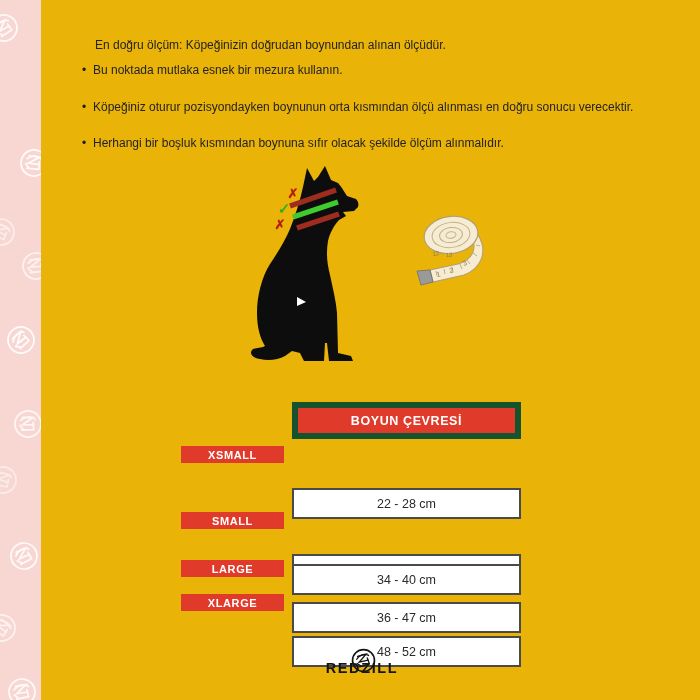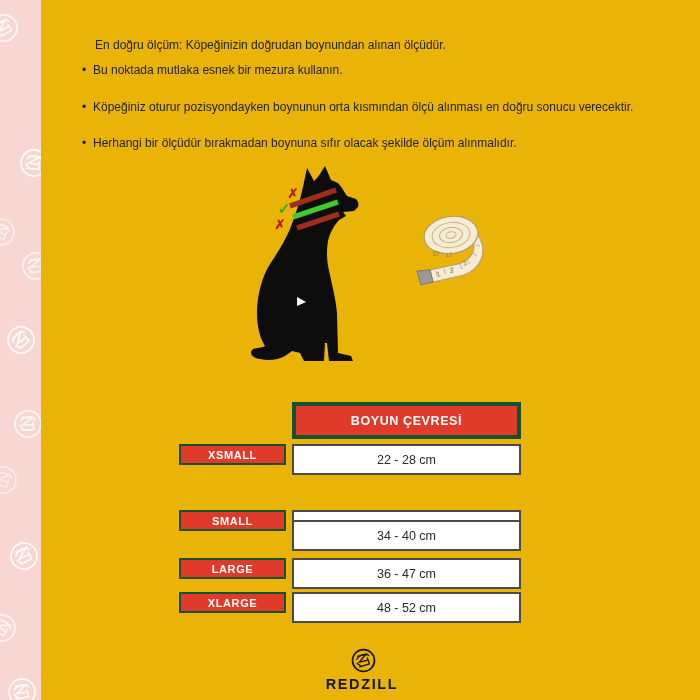--- a/index.html
+++ b/index.html
@@ -14,40 +14,40 @@
   .intro{position:absolute;left:95px;top:26px;font-size:12px;line-height:1.3;white-space:nowrap;}
   .bullet{position:absolute;left:82px;font-size:12px;line-height:1.3;white-space:nowrap;display:flex;align-items:flex-start;}
   .bullet .dot{width:11px;flex:0 0 auto;font-size:12px;color:#1c1c1c;}
   .b1{top:63px;} .b2{top:100px;} .b3{top:136px;}
   
   .dog-svg{position:absolute;left:240px;top:165px;width:260px;height:220px;}
   .tape-svg{position:absolute;left:406px;top:211px;width:90px;height:80px;}
   
   .hdr-box{
     position:absolute;left:292px;top:402px;width:229px;height:37px;box-sizing:border-box;
-    background:#e03a2b;border:4px solid #14532d;color:#ffffff;
+    background:#e03a2b;border:6px solid #14532d;color:#ffffff;
     display:flex;align-items:center;justify-content:center;
     font-size:12.5px;font-weight:bold;letter-spacing:.6px;
   }
   .lbl-box{
     position:absolute;left:179px;width:107px;height:21px;box-sizing:border-box;
-    background:#e03a2b;border:2px solid #14532d;color:#ffffff;
+    background:#e03a2b;border:2px solid #eab308;color:#ffffff;
     display:flex;align-items:center;justify-content:center;
     font-size:11px;font-weight:bold;letter-spacing:.6px;
   }
   .val-box{
     position:absolute;left:292px;width:229px;height:31px;box-sizing:border-box;
     background:#ffffff;border:2px solid #4a4a4a;color:#2a2a2a;
-    display:flex;align-items:center;justify-content:center;font-size:12.5px;
+    display:flex;align-items:center;justify-content:center;font-size:12.5px;margin-top:44px;
   }
   .r0{top:444px;} .r1{top:510px;} .r2{top:520px;} .r3{top:558px;} .r4{top:592px;}
   
   .footer-logo{position:absolute;left:350px;top:647px;width:27px;height:27px;}
   .brand-name{
-    position:absolute;left:292px;top:676px;width:140px;text-align:center;
+    position:absolute;left:292px;top:660px;width:140px;text-align:center;
     font-size:14.5px;font-weight:bold;letter-spacing:1.6px;color:#151515;
   }
 </style>
 </head>
 <body>
 
 <div class="canvas">
 
   <aside class="sidebar">
     <svg width="41" height="700" viewBox="0 0 41 700">
@@ -77,21 +77,21 @@
   <div class="bullet b1">
     <span class="dot">•</span>
     <span>Bu noktada mutlaka esnek bir mezura kullanın.</span>
   </div>
   <div class="bullet b2">
     <span class="dot">•</span>
     <span>Köpeğiniz oturur pozisyondayken boynunun orta kısmından ölçü alınması en doğru sonucu verecektir.</span>
   </div>
   <div class="bullet b3">
     <span class="dot">•</span>
-    <span>Herhangi bir ölçüdür bırakmadan boynuna sıfır olacak şekilde ölçüm alınmalıdır.</span>
+    <span>Herhangi bir boşluk kısmından boynuna sıfır olacak şekilde ölçüm alınmalıdır.</span>
   </div>
 
   <svg class="dog-svg" viewBox="0 0 260 220">
     <path fill="#0d0d0d" d="
       M 67,3 L 74,16 L 78,12 L 85,1 L 91,15 L 98,18
       C 102,22 104,27 107,31 L 116,34
       C 118,36 119,39 118,42 L 114,46 L 103,47 L 106,51 L 99,55
       C 93,62 90,68 88,76
       C 86,88 87,98 90,110
       C 93,124 96,136 97,148

